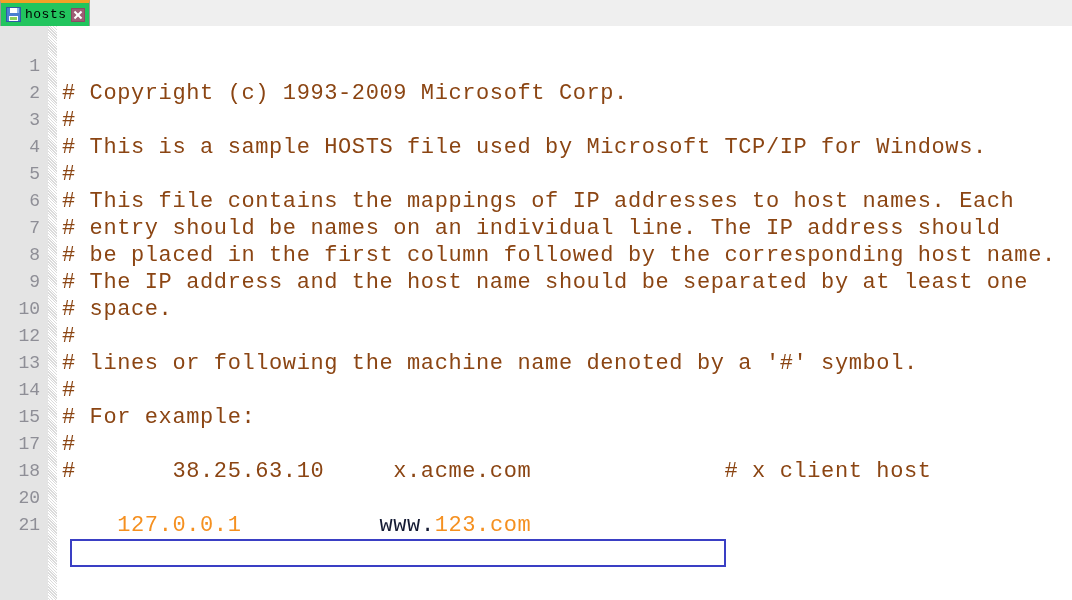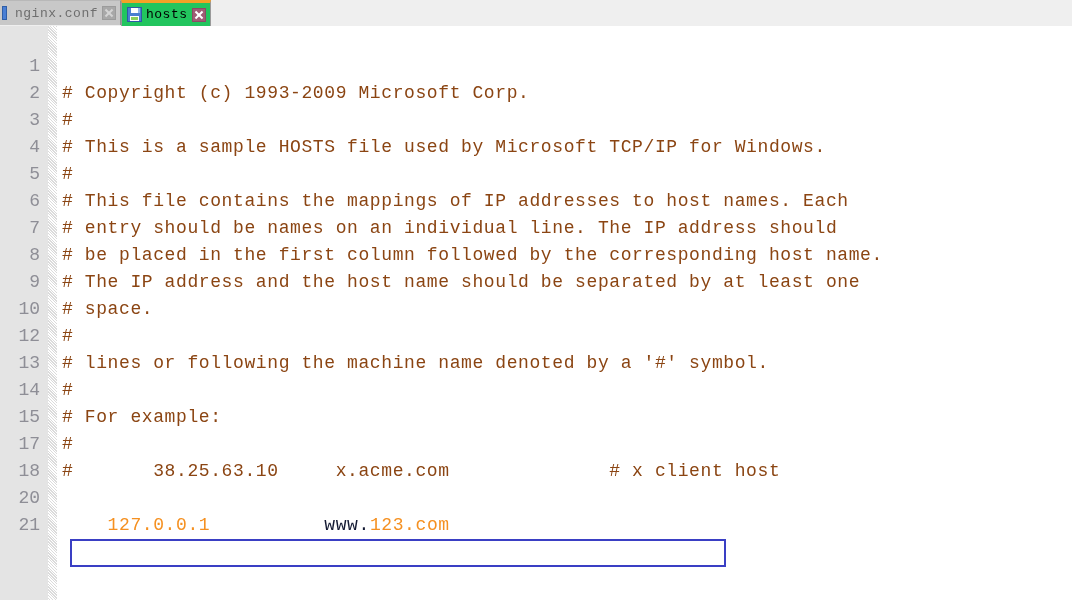--- a/index.html
+++ b/index.html
@@ -169,21 +169,21 @@
     font-size: 18px;
     font-family: "Liberation Mono", "DejaVu Sans Mono", monospace;
     user-select: none;
   }
   .code {
     position: absolute;
     left: 62px;
     right: 0;
     color: #8b4513;
     font-family: "Liberation Mono", "DejaVu Sans Mono", monospace;
-    font-size: 18px;
+    font-size: 22px;
     letter-spacing: 0.6px;
   }
   .cm   { color: #8b4513; }
   .ip   { color: #f59020; }
   .host { color: #f59020; }
   .www  { color: #141a33; }
 
   
   .selbox {
     position: absolute;
@@ -193,28 +193,20 @@
     pointer-events: none;
     z-index: 2;
   }
 </style>
 </head>
 <body>
 
 <div class="tabbar">
   <div class="tabbar-strip"></div>
 
-  <div class="tab inactive" style="z-index:2;">
-    <span class="tab-marker"></span>
-    <span class="tab-label">nginx.conf</span>
-    <span class="tab-close gray">
-      <span class="x1"></span>
-        <span class="x2"></span>
-    </span>
-  </div>
 
   <div class="tab active">
     <span class="floppy-icon"></span>
     <span class="tab-label">hosts</span>
     <span class="tab-close rose">
       <span class="x1"></span>
         <span class="x2"></span>
     </span>
   </div>
 </div>

